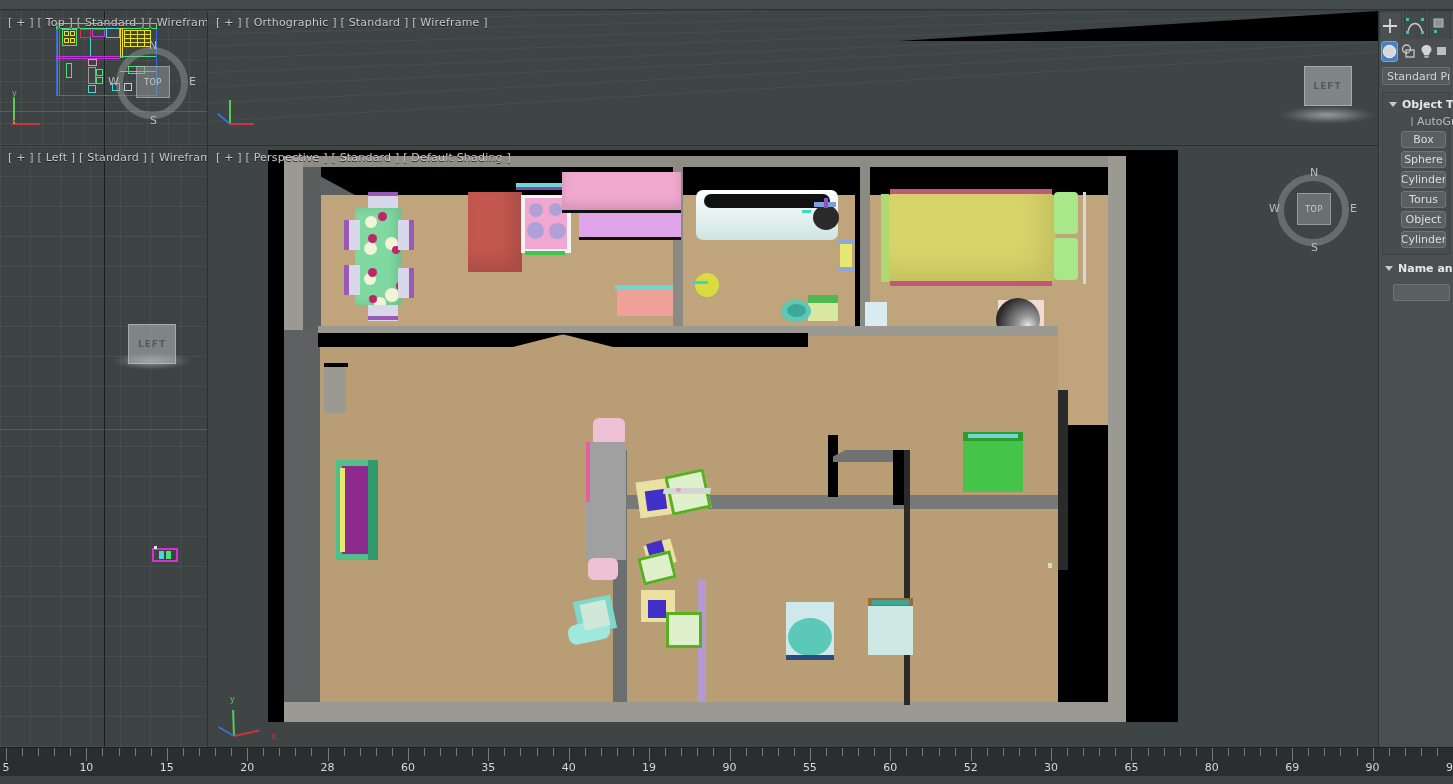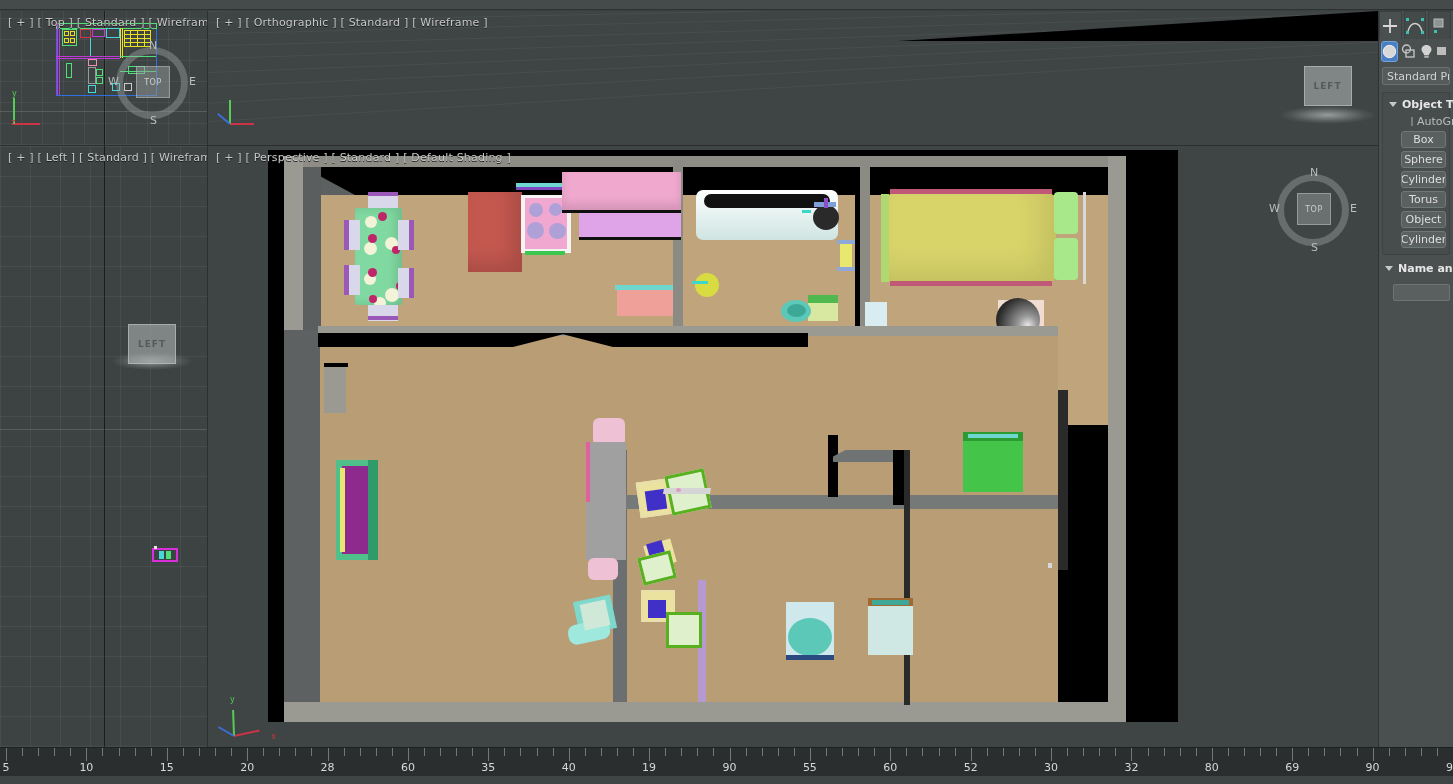--- a/index.html
+++ b/index.html
@@ -629,21 +629,21 @@
         <div class="tk minor" style="left: 1002.82px;"></div>
         <div class="tk minor" style="left: 1018.9px;"></div>
         <div class="tk minor" style="left: 1034.98px;"></div>
         <div class="tk major" style="left: 1051.06px;"></div>
         <div class="tlab" style="left: 1051.06px;">30</div>
         <div class="tk minor" style="left: 1067.13px;"></div>
         <div class="tk minor" style="left: 1083.21px;"></div>
         <div class="tk minor" style="left: 1099.29px;"></div>
         <div class="tk minor" style="left: 1115.37px;"></div>
         <div class="tk major" style="left: 1131.44px;"></div>
-        <div class="tlab" style="left: 1131.44px;">32</div>
+        <div class="tlab" style="left: 1131.44px;">65</div>
         <div class="tk minor" style="left: 1147.52px;"></div>
         <div class="tk minor" style="left: 1163.6px;"></div>
         <div class="tk minor" style="left: 1179.68px;"></div>
         <div class="tk minor" style="left: 1195.76px;"></div>
         <div class="tk major" style="left: 1211.83px;"></div>
         <div class="tlab" style="left: 1211.83px;">80</div>
         <div class="tk minor" style="left: 1227.91px;"></div>
         <div class="tk minor" style="left: 1243.99px;"></div>
         <div class="tk minor" style="left: 1260.07px;"></div>
         <div class="tk minor" style="left: 1276.14px;"></div>

